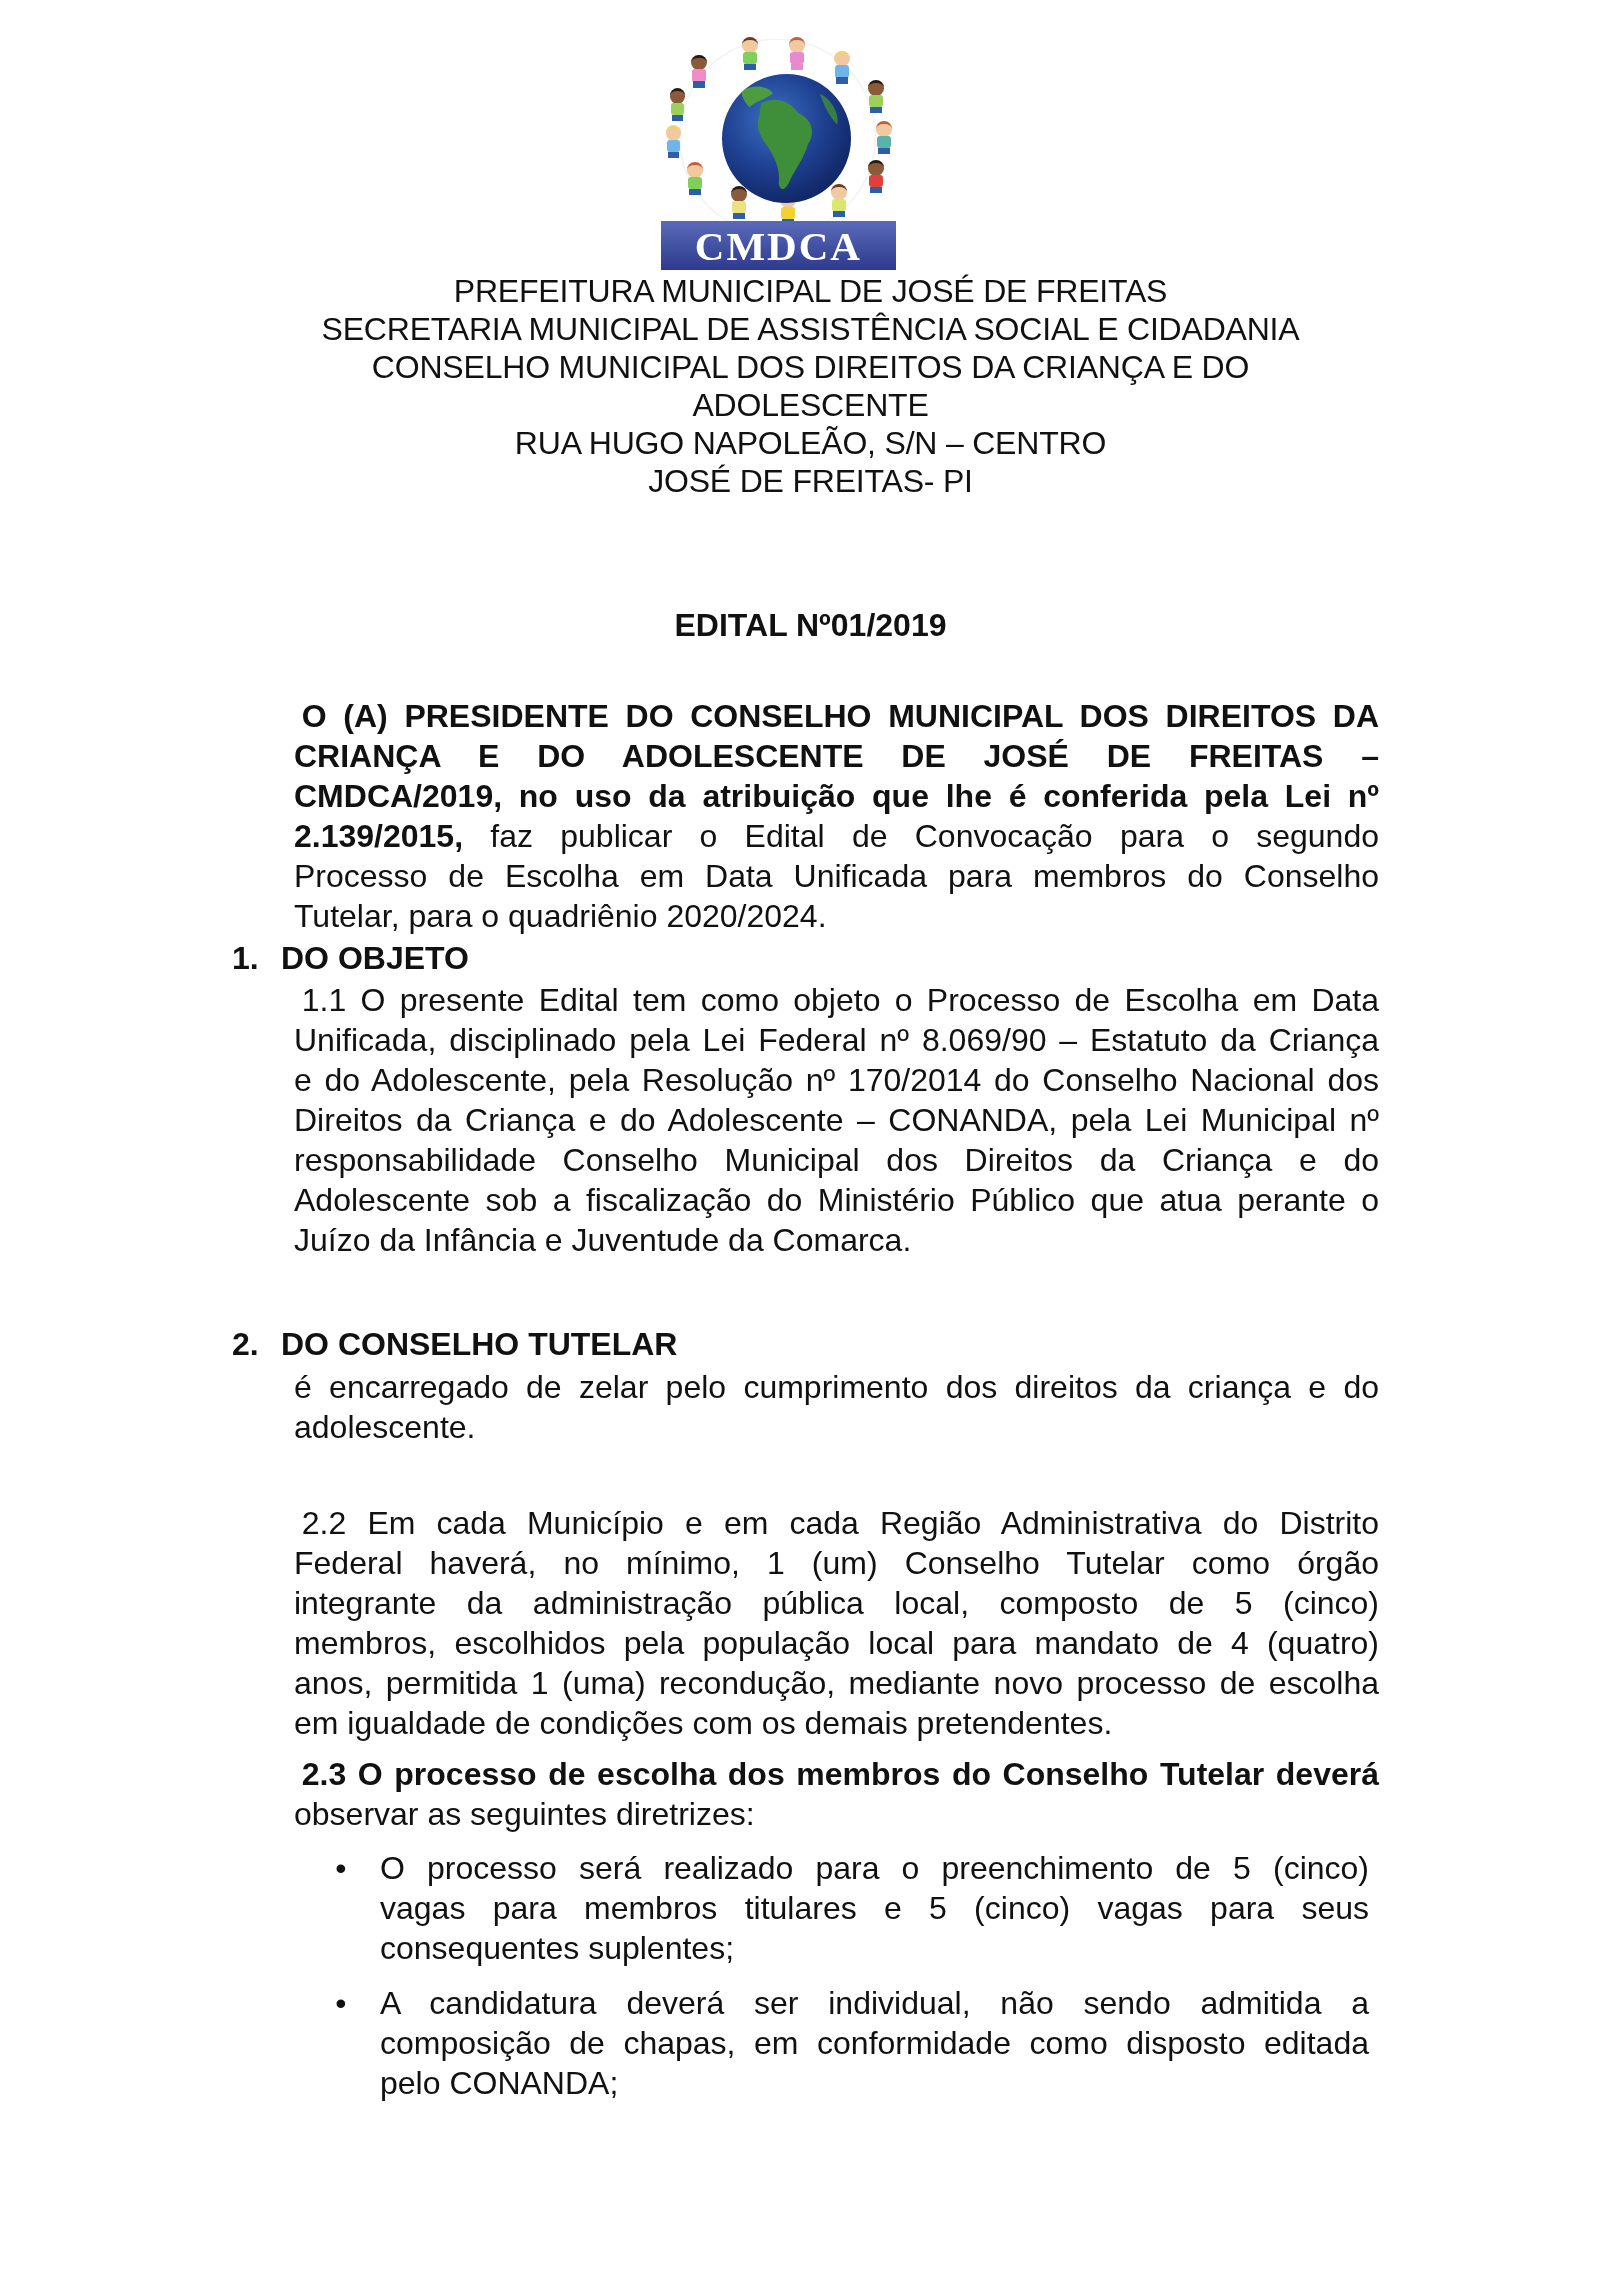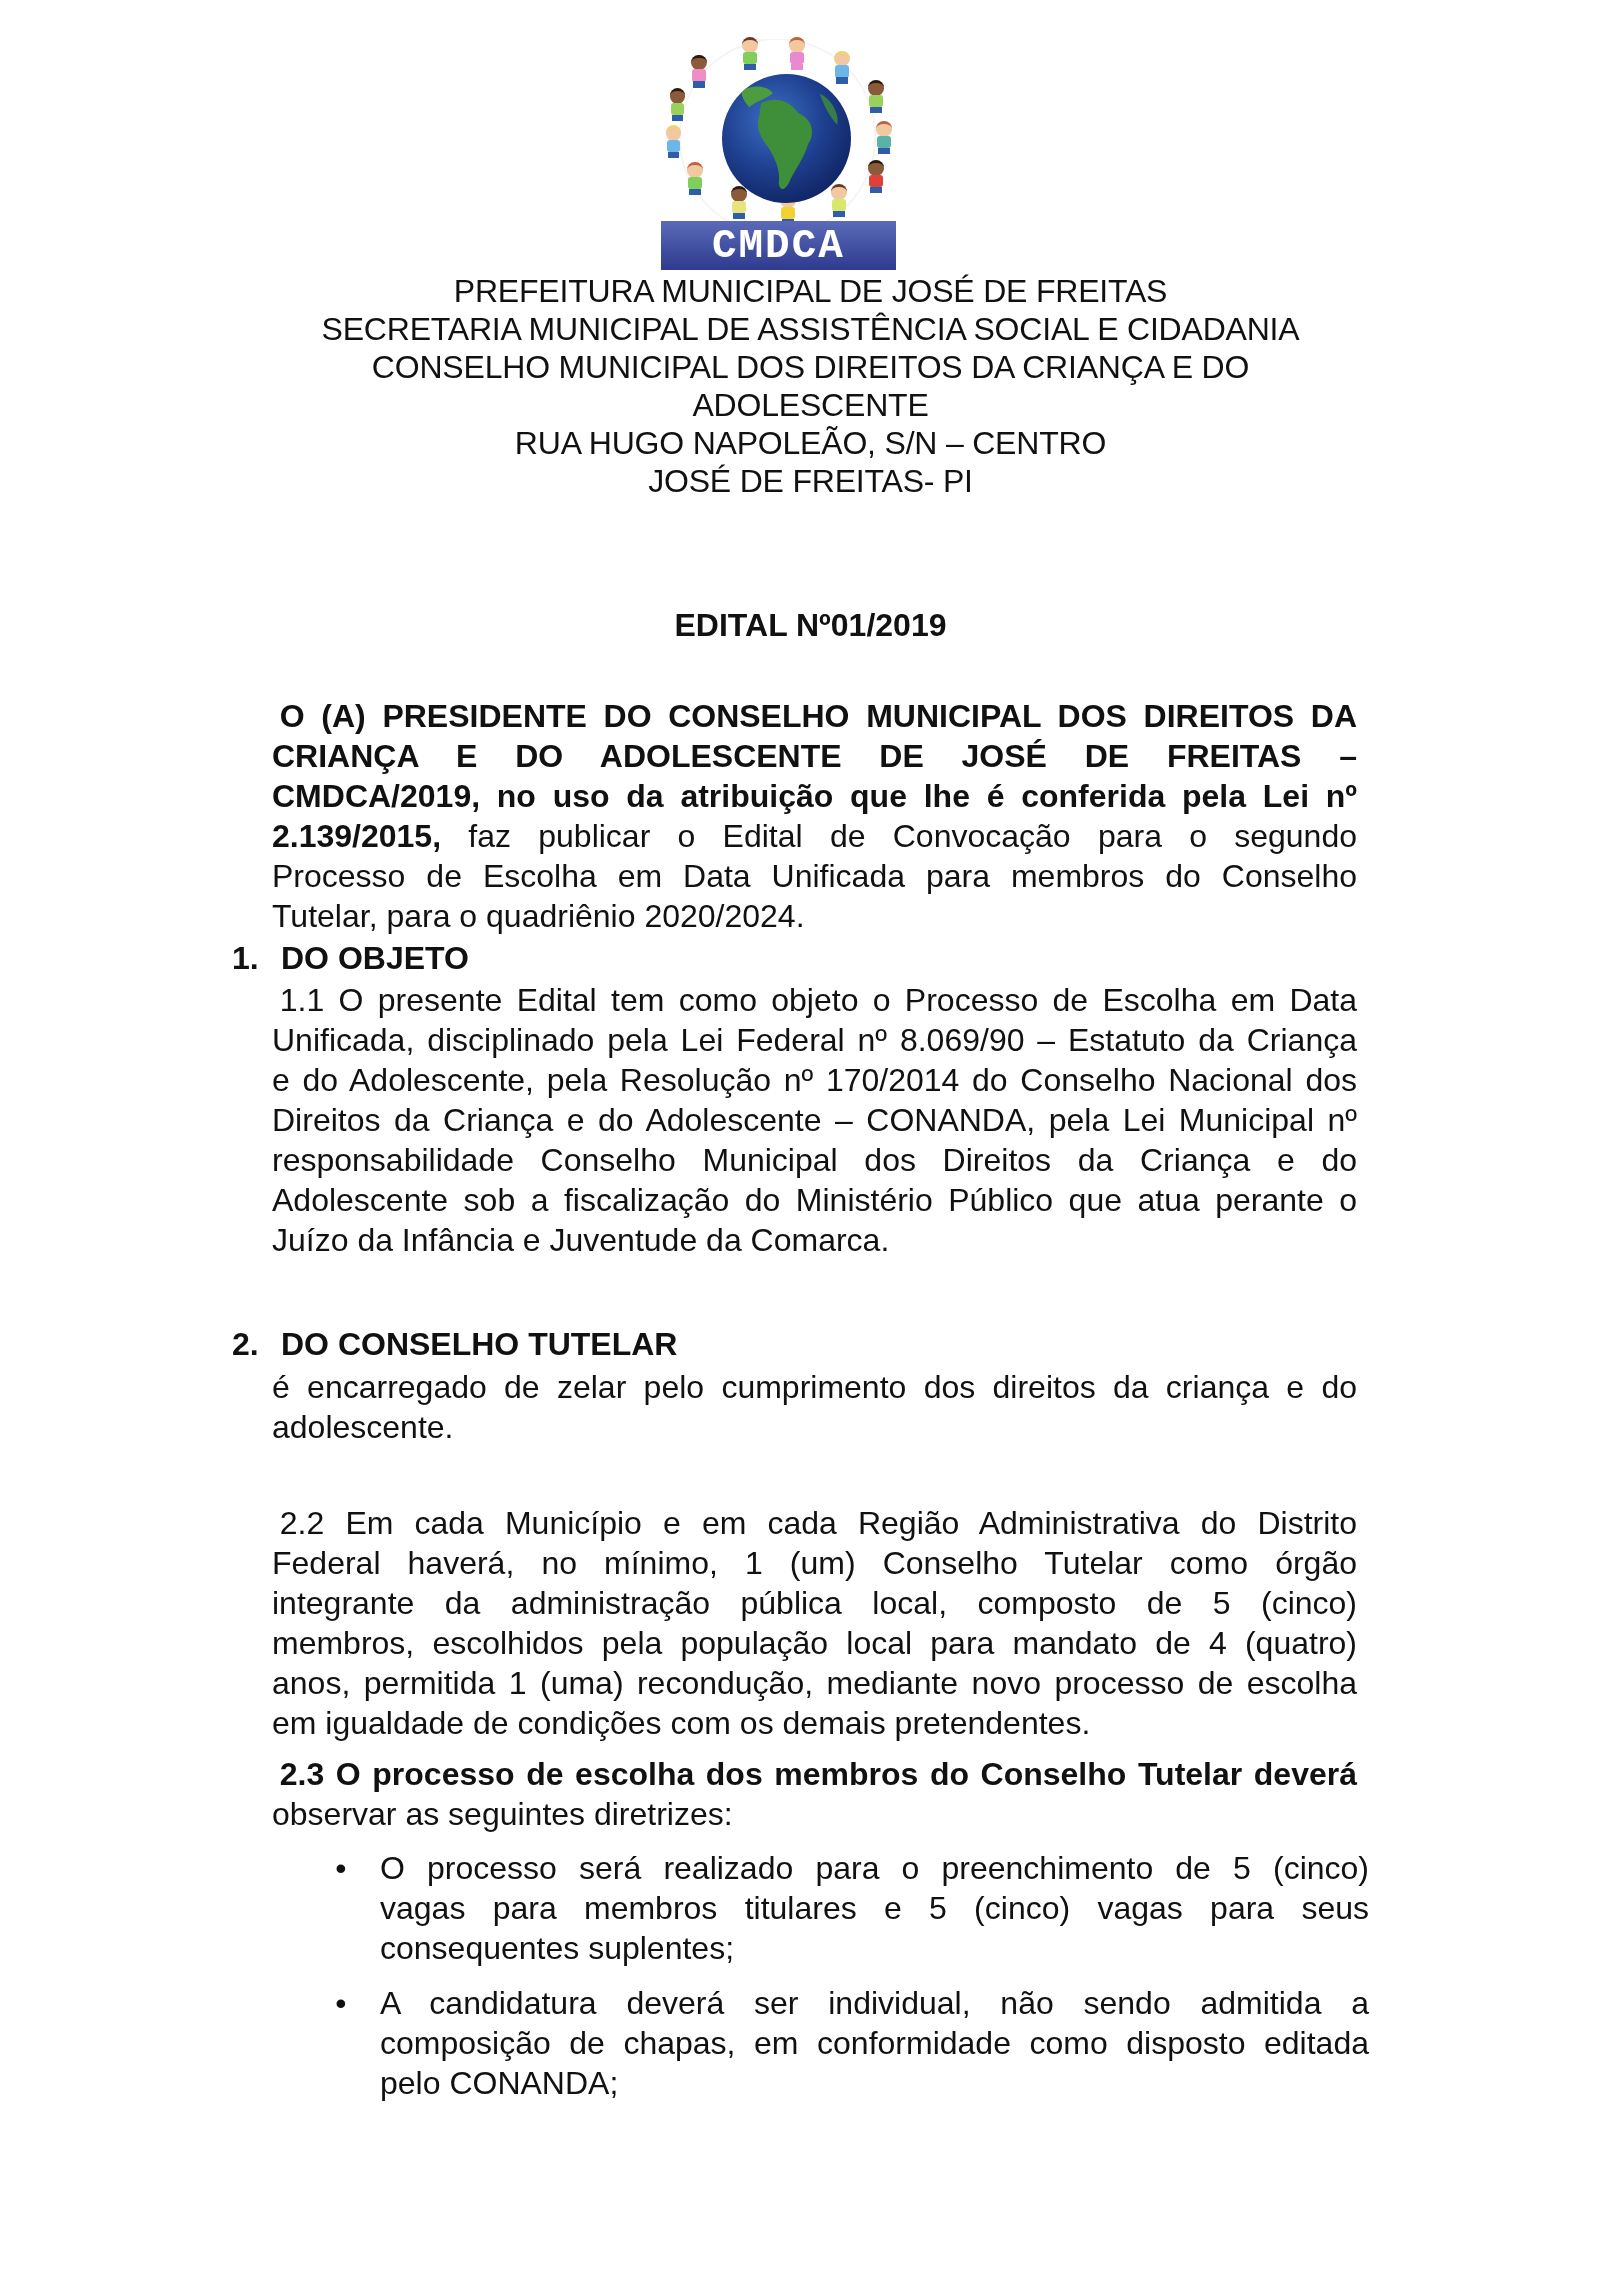--- a/index.html
+++ b/index.html
@@ -6,34 +6,34 @@
     html, body { width: 1621px; height: 2293px; background: #ffffff; }
     body { position: relative; font-family: "Liberation Sans", sans-serif; color: #111111; overflow: hidden; }
 
     
     .logo { position: absolute; left: 655px; top: 35px; width: 245px; height: 227px; }
     .logo .ring { position: absolute; left: 3.9px; top: 3.9px; width: 237px; height: 186px; }
     .logo .globe { position: absolute; left: 67px; top: 39px; width: 129px; height: 129px; border-radius: 50%;
       background: radial-gradient(circle at 40% 35%, #3c6fc4 0%, #1e3f8f 45%, #0f2360 80%, #0a1a45 100%); overflow: hidden; }
     .logo .banner { position: absolute; left: 5.9px; top: 186px; width: 235px; height: 49px;
       background: linear-gradient(#5a6ab8, #2e3a8e); display: flex; align-items: center; justify-content: center; }
-    .logo .banner span { color: #ffffff; font-weight: bold; font-size: 41px; letter-spacing: 2px; font-family: Liberation Mono, monospace; }
+    .logo .banner span { color: #ffffff; font-weight: bold; font-size: 41px; letter-spacing: 2px; font-family: Liberation Serif, serif; }
     .kid { position: absolute; width: 21.6px; height: 33px; }
     .kid .head { position: absolute; left: 2.9px; top: 0; width: 15.7px; height: 15.7px; border-radius: 50%; background: #f1c8a0; border-top: 3.9px solid #6b3b1f; }
     .kid .bodyk { position: absolute; left: 3.9px; top: 14.7px; width: 13.7px; height: 12.7px; border-radius: 2.9px; }
     .kid .legs { position: absolute; left: 4.9px; top: 26.5px; width: 11.8px; height: 6.9px; background: #2f5ea8; }
 
     
     .header { position: absolute; left: 0; top: 272px; width: 1621px; text-align: center; }
     .header .line { font-weight: normal; font-size: 32px; line-height: 38px; letter-spacing: -0.2px; }
 
     .edital-title { position: absolute; left: 0; top: 606px; width: 1621px; text-align: center; font-weight: bold; font-size: 32px; line-height: 39px; }
 
     
-    .block { position: absolute; left: 272px; width: 1085px; font-size: 32px; line-height: 40px; text-align: justify; }
+    .block { position: absolute; left: 294px; width: 1085px; font-size: 32px; line-height: 40px; text-align: justify; }
     .b { font-weight: bold; }
     .justify-lines .ln { display: block; text-align: justify; text-align-last: justify; white-space: normal; }
     .justify-lines .ln.last { text-align-last: left; }
 
     .heading { position: absolute; left: 232px; font-weight: bold; font-size: 32px; line-height: 39px; }
     .heading .num { display: inline-block; width: 49px; }
 
     .bullets { position: absolute; left: 331px; width: 1038px; font-size: 32px; line-height: 40px; }
     .bullet-item { position: relative; padding-left: 49px; margin-bottom: 14.7px; }
     .bullet-item .dot { position: absolute; left: 0; top: 0; width: 19.6px; text-align: center; }

